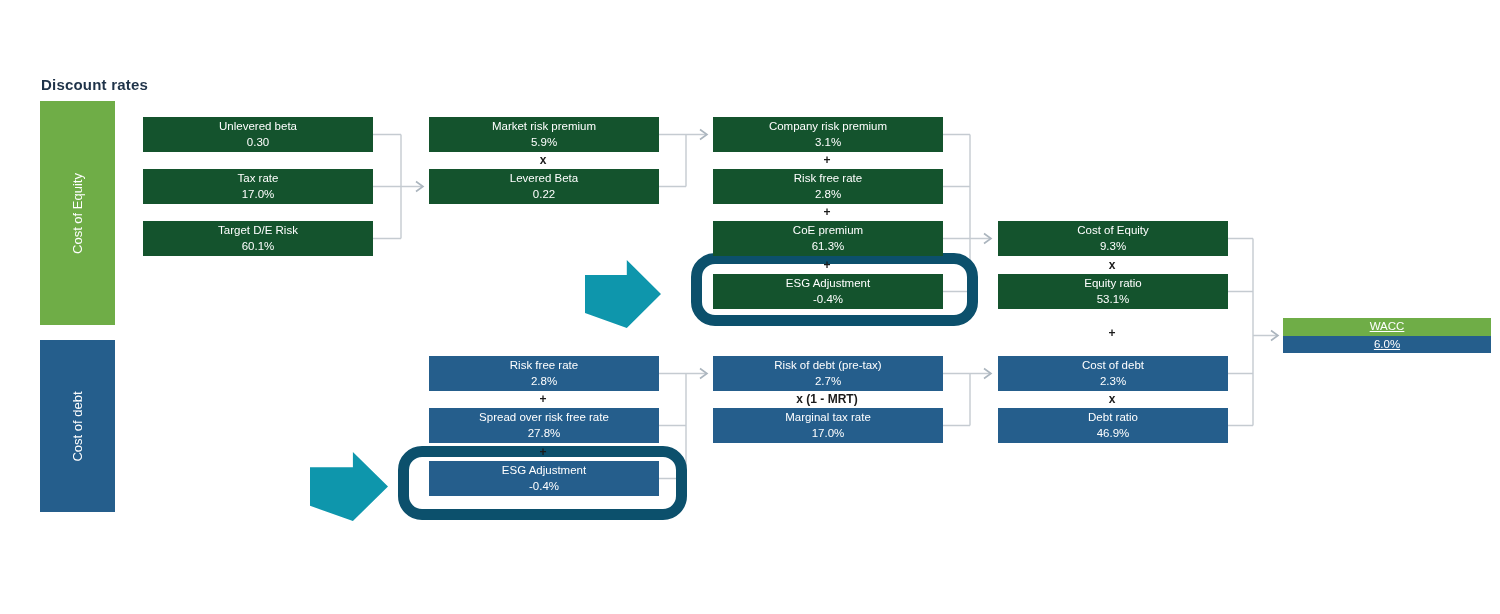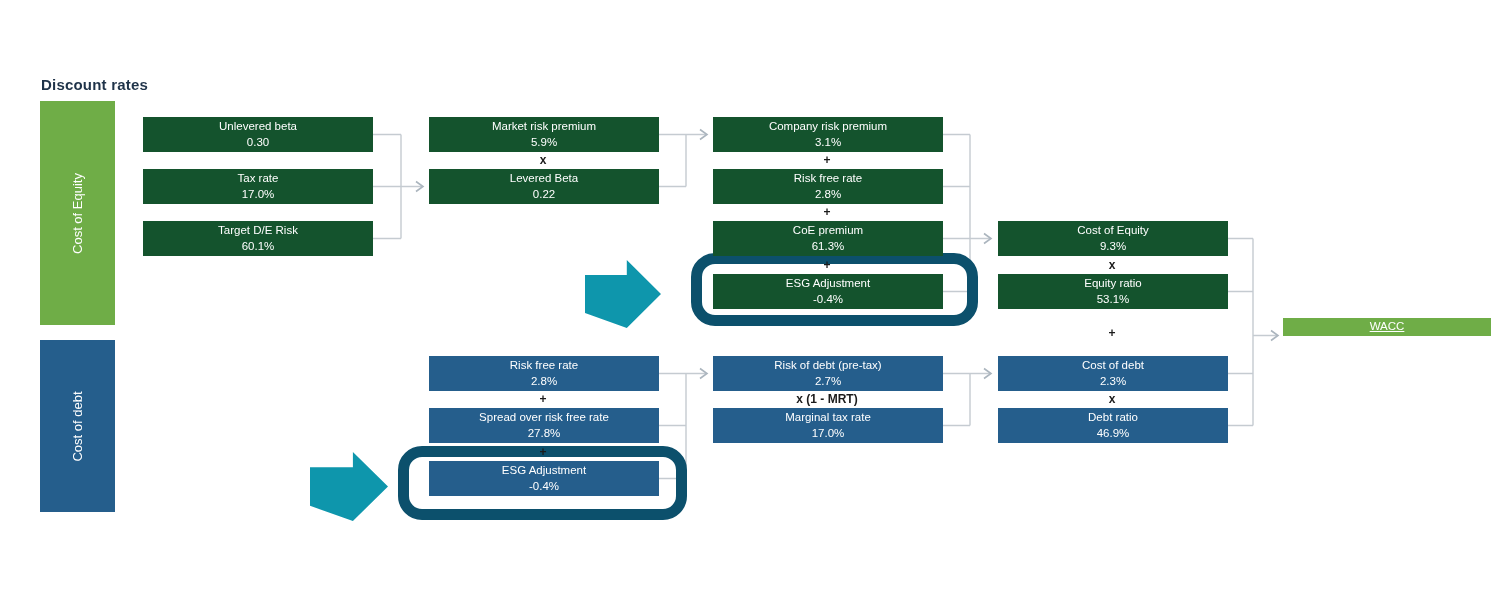--- a/index.html
+++ b/index.html
@@ -163,15 +163,16 @@
     <div class="nv">2.3%</div>
   </div>
   <div class="op" style="left:1082px;top:392px">x</div>
   <div class="node blue" style="left:968px;top:408px">
     <div class="nl">Debt ratio</div>
     <div class="nv">46.9%</div>
   </div>
 
   <div class="wacc">
     <div class="half g">WACC</div>
+    <div class="half b">6.0%</div>
   </div>
 
 </div>
 
 </body></html>

